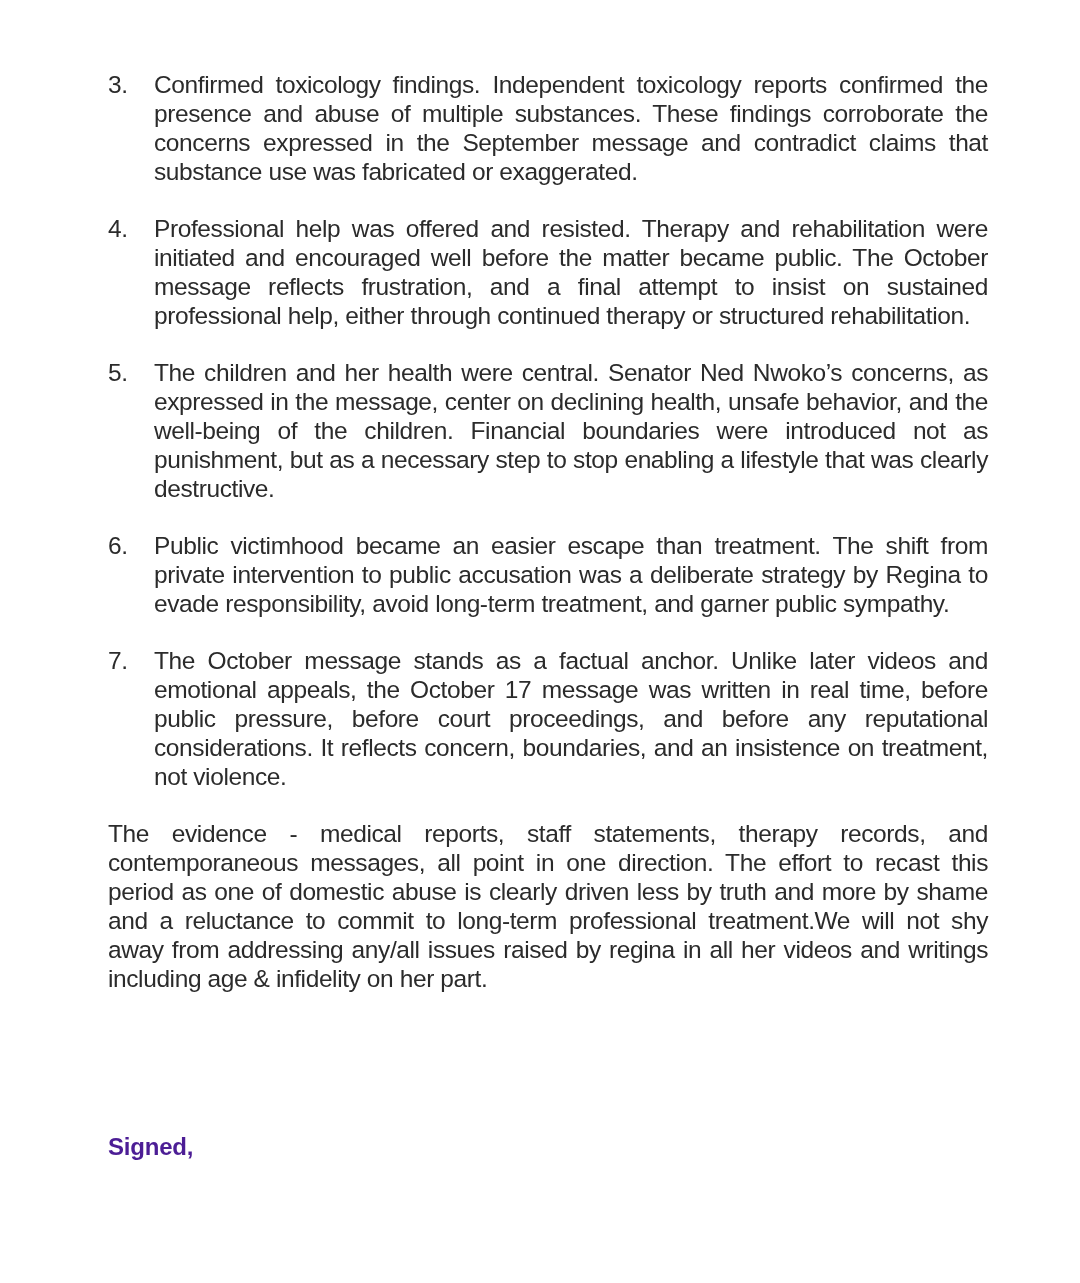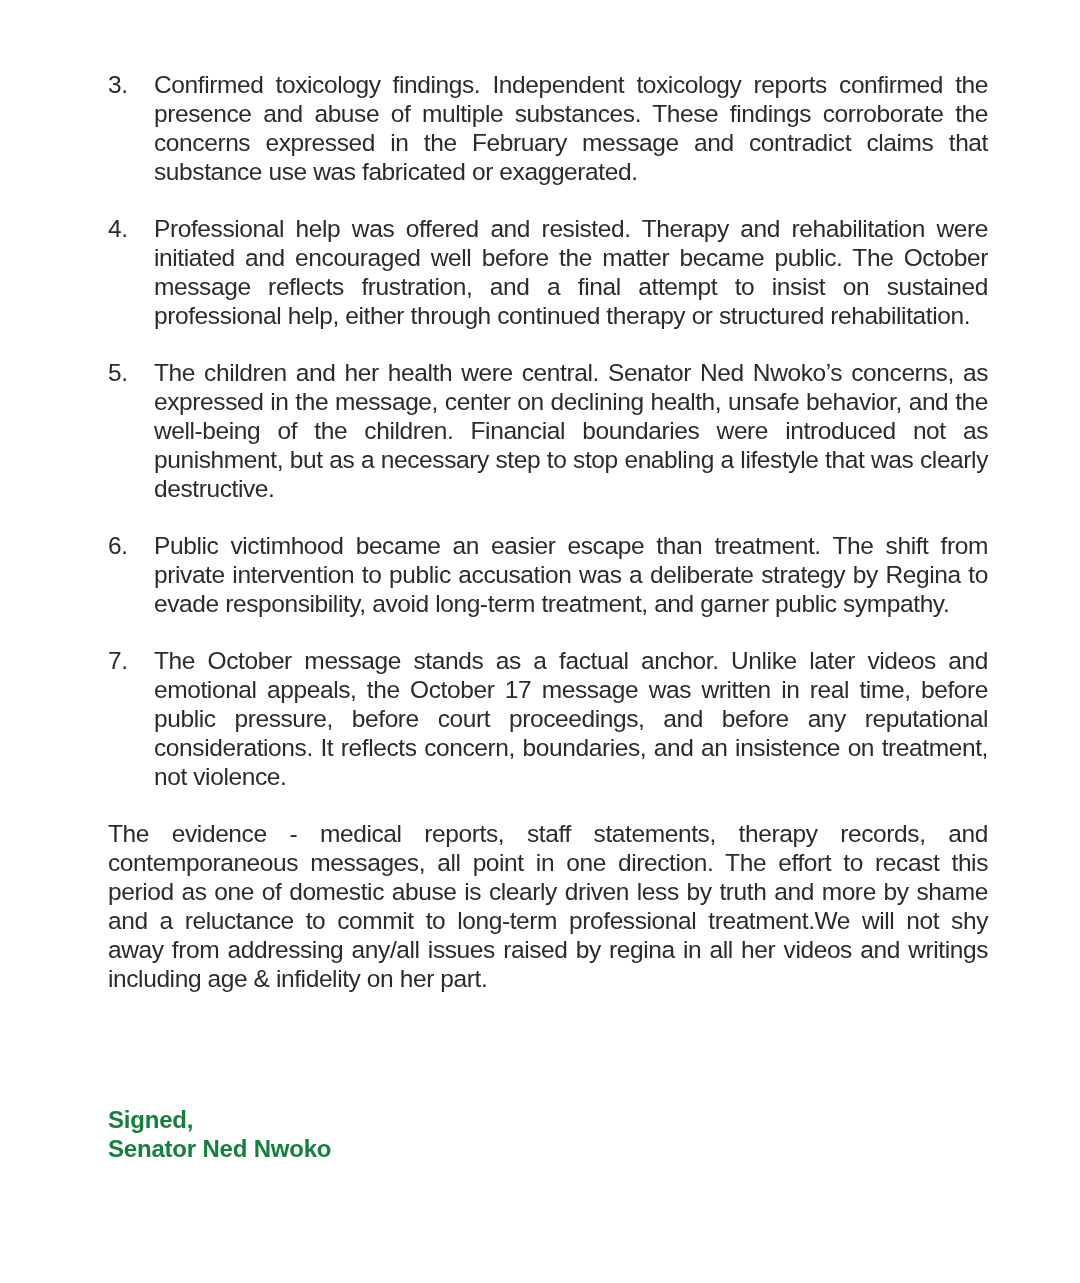--- a/index.html
+++ b/index.html
@@ -34,36 +34,36 @@
   .closing {
     font-size: 24.5px;
     line-height: 29px;
     text-align: justify;
     letter-spacing: -0.4px;
     margin-top: 14px;
   }
   .signature {
     position: absolute;
     left: 108px;
-    top: 1105px;
+    top: 1132px;
     font-weight: bold;
     font-size: 24px;
     line-height: 29px;
-    color: #15803d;
+    color: #4c1d95;
     letter-spacing: -0.2px;
   }
   .signature div { white-space: nowrap; }
 </style>
 </head>
 <body>
 
 <div class="page">
   <div class="item">
     <span class="num">3.</span>
-    <span>Confirmed toxicology findings. Independent toxicology reports confirmed the presence and abuse of multiple substances. These findings corroborate the concerns expressed in the February message and contradict claims that substance use was fabricated or exaggerated.</span>
+    <span>Confirmed toxicology findings. Independent toxicology reports confirmed the presence and abuse of multiple substances. These findings corroborate the concerns expressed in the September message and contradict claims that substance use was fabricated or exaggerated.</span>
   </div>
   <div class="item">
     <span class="num">4.</span>
     <span>Professional help was offered and resisted. Therapy and rehabilitation were initiated and encouraged well before the matter became public. The October message reflects frustration, and a final attempt to insist on sustained professional help, either through continued therapy or structured rehabilitation.</span>
   </div>
   <div class="item">
     <span class="num">5.</span>
     <span>The children and her health were central. Senator Ned Nwoko’s concerns, as expressed in the message, center on declining health, unsafe behavior, and the well-being of the children. Financial boundaries were introduced not as punishment, but as a necessary step to stop enabling a lifestyle that was clearly destructive.</span>
   </div>
   <div class="item">
@@ -72,14 +72,13 @@
   </div>
   <div class="item">
     <span class="num">7.</span>
     <span>The October message stands as a factual anchor. Unlike later videos and emotional appeals, the October 17 message was written in real time, before public pressure, before court proceedings, and before any reputational considerations. It reflects concern, boundaries, and an insistence on treatment, not violence.</span>
   </div>
   <p class="closing">The evidence - medical reports, staff statements, therapy records, and contemporaneous messages, all point in one direction. The effort to recast this period as one of domestic abuse is clearly driven less by truth and more by shame and a reluctance to commit to long-term professional treatment.We will not shy away from addressing any/all issues raised by regina in all her videos and writings including age &amp; infidelity on her part.</p>
 </div>
 
 <div class="signature">
   <div>Signed,</div>
-  <div>Senator Ned Nwoko</div>
 </div>
 
 </body></html>

